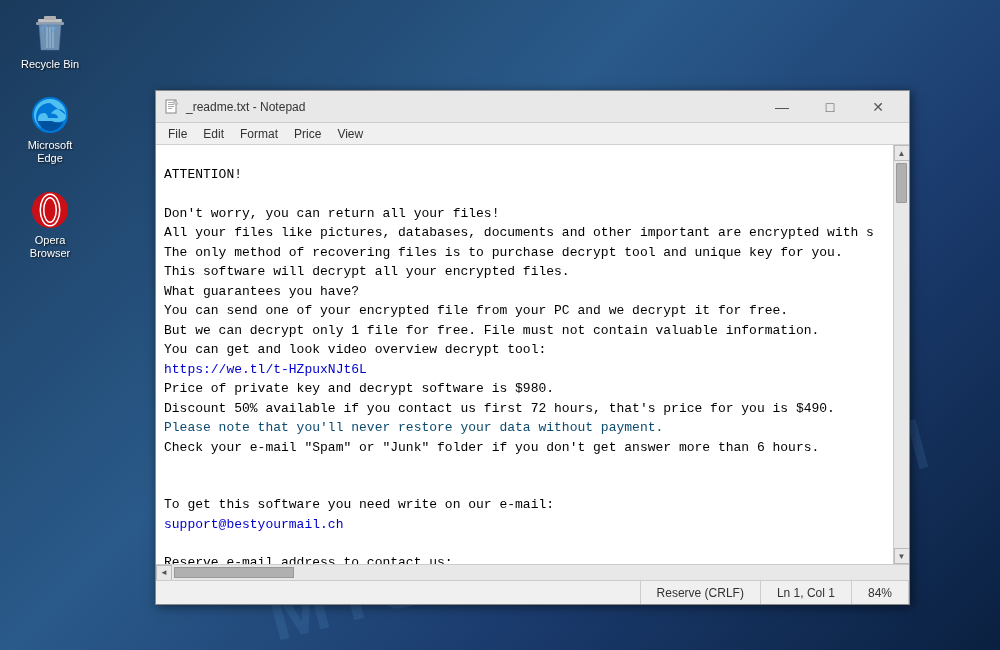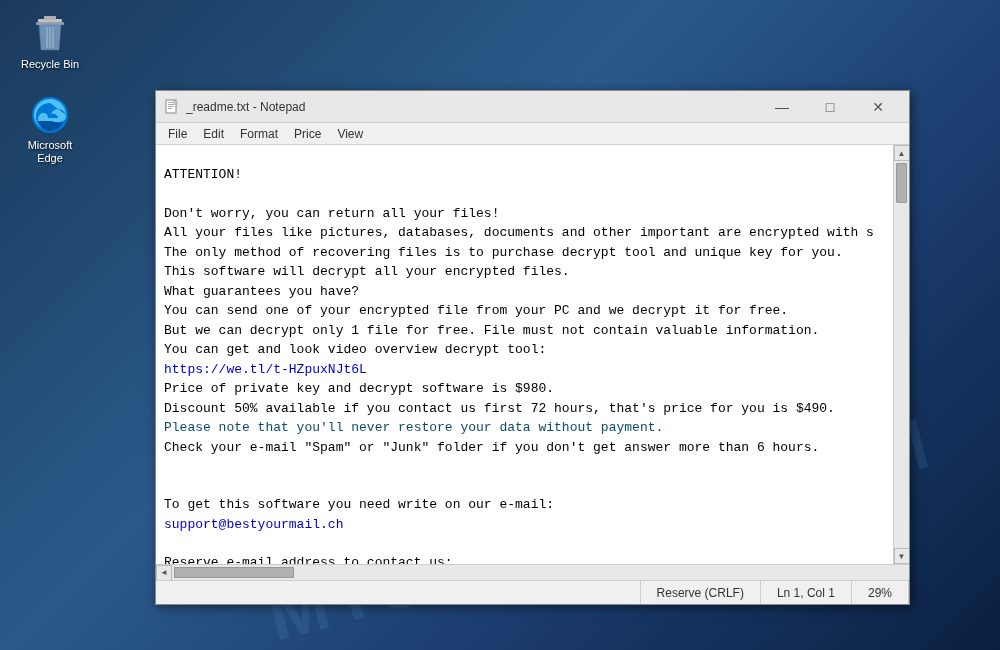--- a/index.html
+++ b/index.html
@@ -336,20 +336,30 @@
     <div class="icon-img">
       <svg class="edge-icon-svg" viewBox="0 0 40 40">
         <circle cx="20" cy="20" r="18" fill="#0078d7"></circle>
         <path d="M20 8 C12 8 6 14 6 22 C6 28 10 33 16 35 C18 30 22 27 28 27 C32 27 36 25 36 22 C36 17 32 14 28 14 C25 14 22 16 21 19 C24 18 28 20 28 23 L18 23 C18 20 16 18 14 18 C10 18 8 21 8 24 C8 29 13 33 18 35 C10 34 4 28 4 20 C4 11 11 4 20 4 C29 4 36 11 36 20" fill="#50c0f0"></path>
         <path d="M8 26 C10 32 15 36 20 36 C26 36 31 32 33 27 C30 28 26 28 22 26 Z" fill="#0050a0"></path>
       </svg>
     </div>
     <span class="icon-label">Microsoft Edge</span>
   </div>
 
+  <div class="desktop-icon">
+    <div class="icon-img">
+      <svg class="opera-icon-svg" viewBox="0 0 40 40">
+        <circle cx="20" cy="20" r="18" fill="#cc0f16"></circle>
+        <ellipse cx="20" cy="20" rx="8" ry="14" fill="none" stroke="white" stroke-width="5"></ellipse>
+        <ellipse cx="20" cy="20" rx="8" ry="14" fill="none" stroke="#cc0f16" stroke-width="2"></ellipse>
+      </svg>
+    </div>
+    <span class="icon-label">Opera Browser</span>
+  </div>
 </div>
 
 <div class="notepad-window">
 
   <div class="title-bar">
     <div class="title-bar-icon">
       <svg width="16" height="16" viewBox="0 0 16 16">
         <rect x="2" y="1" width="10" height="13" fill="white" stroke="#888" stroke-width="1"></rect>
         <rect x="4" y="3" width="6" height="1" fill="#aaa"></rect>
         <rect x="4" y="5" width="6" height="1" fill="#aaa"></rect>
@@ -391,15 +401,15 @@
     <div class="scrollbar-h-track">
       <div class="scrollbar-h-thumb"></div>
     </div>
     <div class="scrollbar-h-corner"></div>
   </div>
 
   <div class="status-bar">
     <div class="status-section"></div>
     <div class="status-section">Reserve (CRLF)</div>
     <div class="status-section">Ln 1, Col 1</div>
-    <div class="status-section">29%</div>
+    <div class="status-section">84%</div>
   </div>
 </div>
 
 </body></html>

